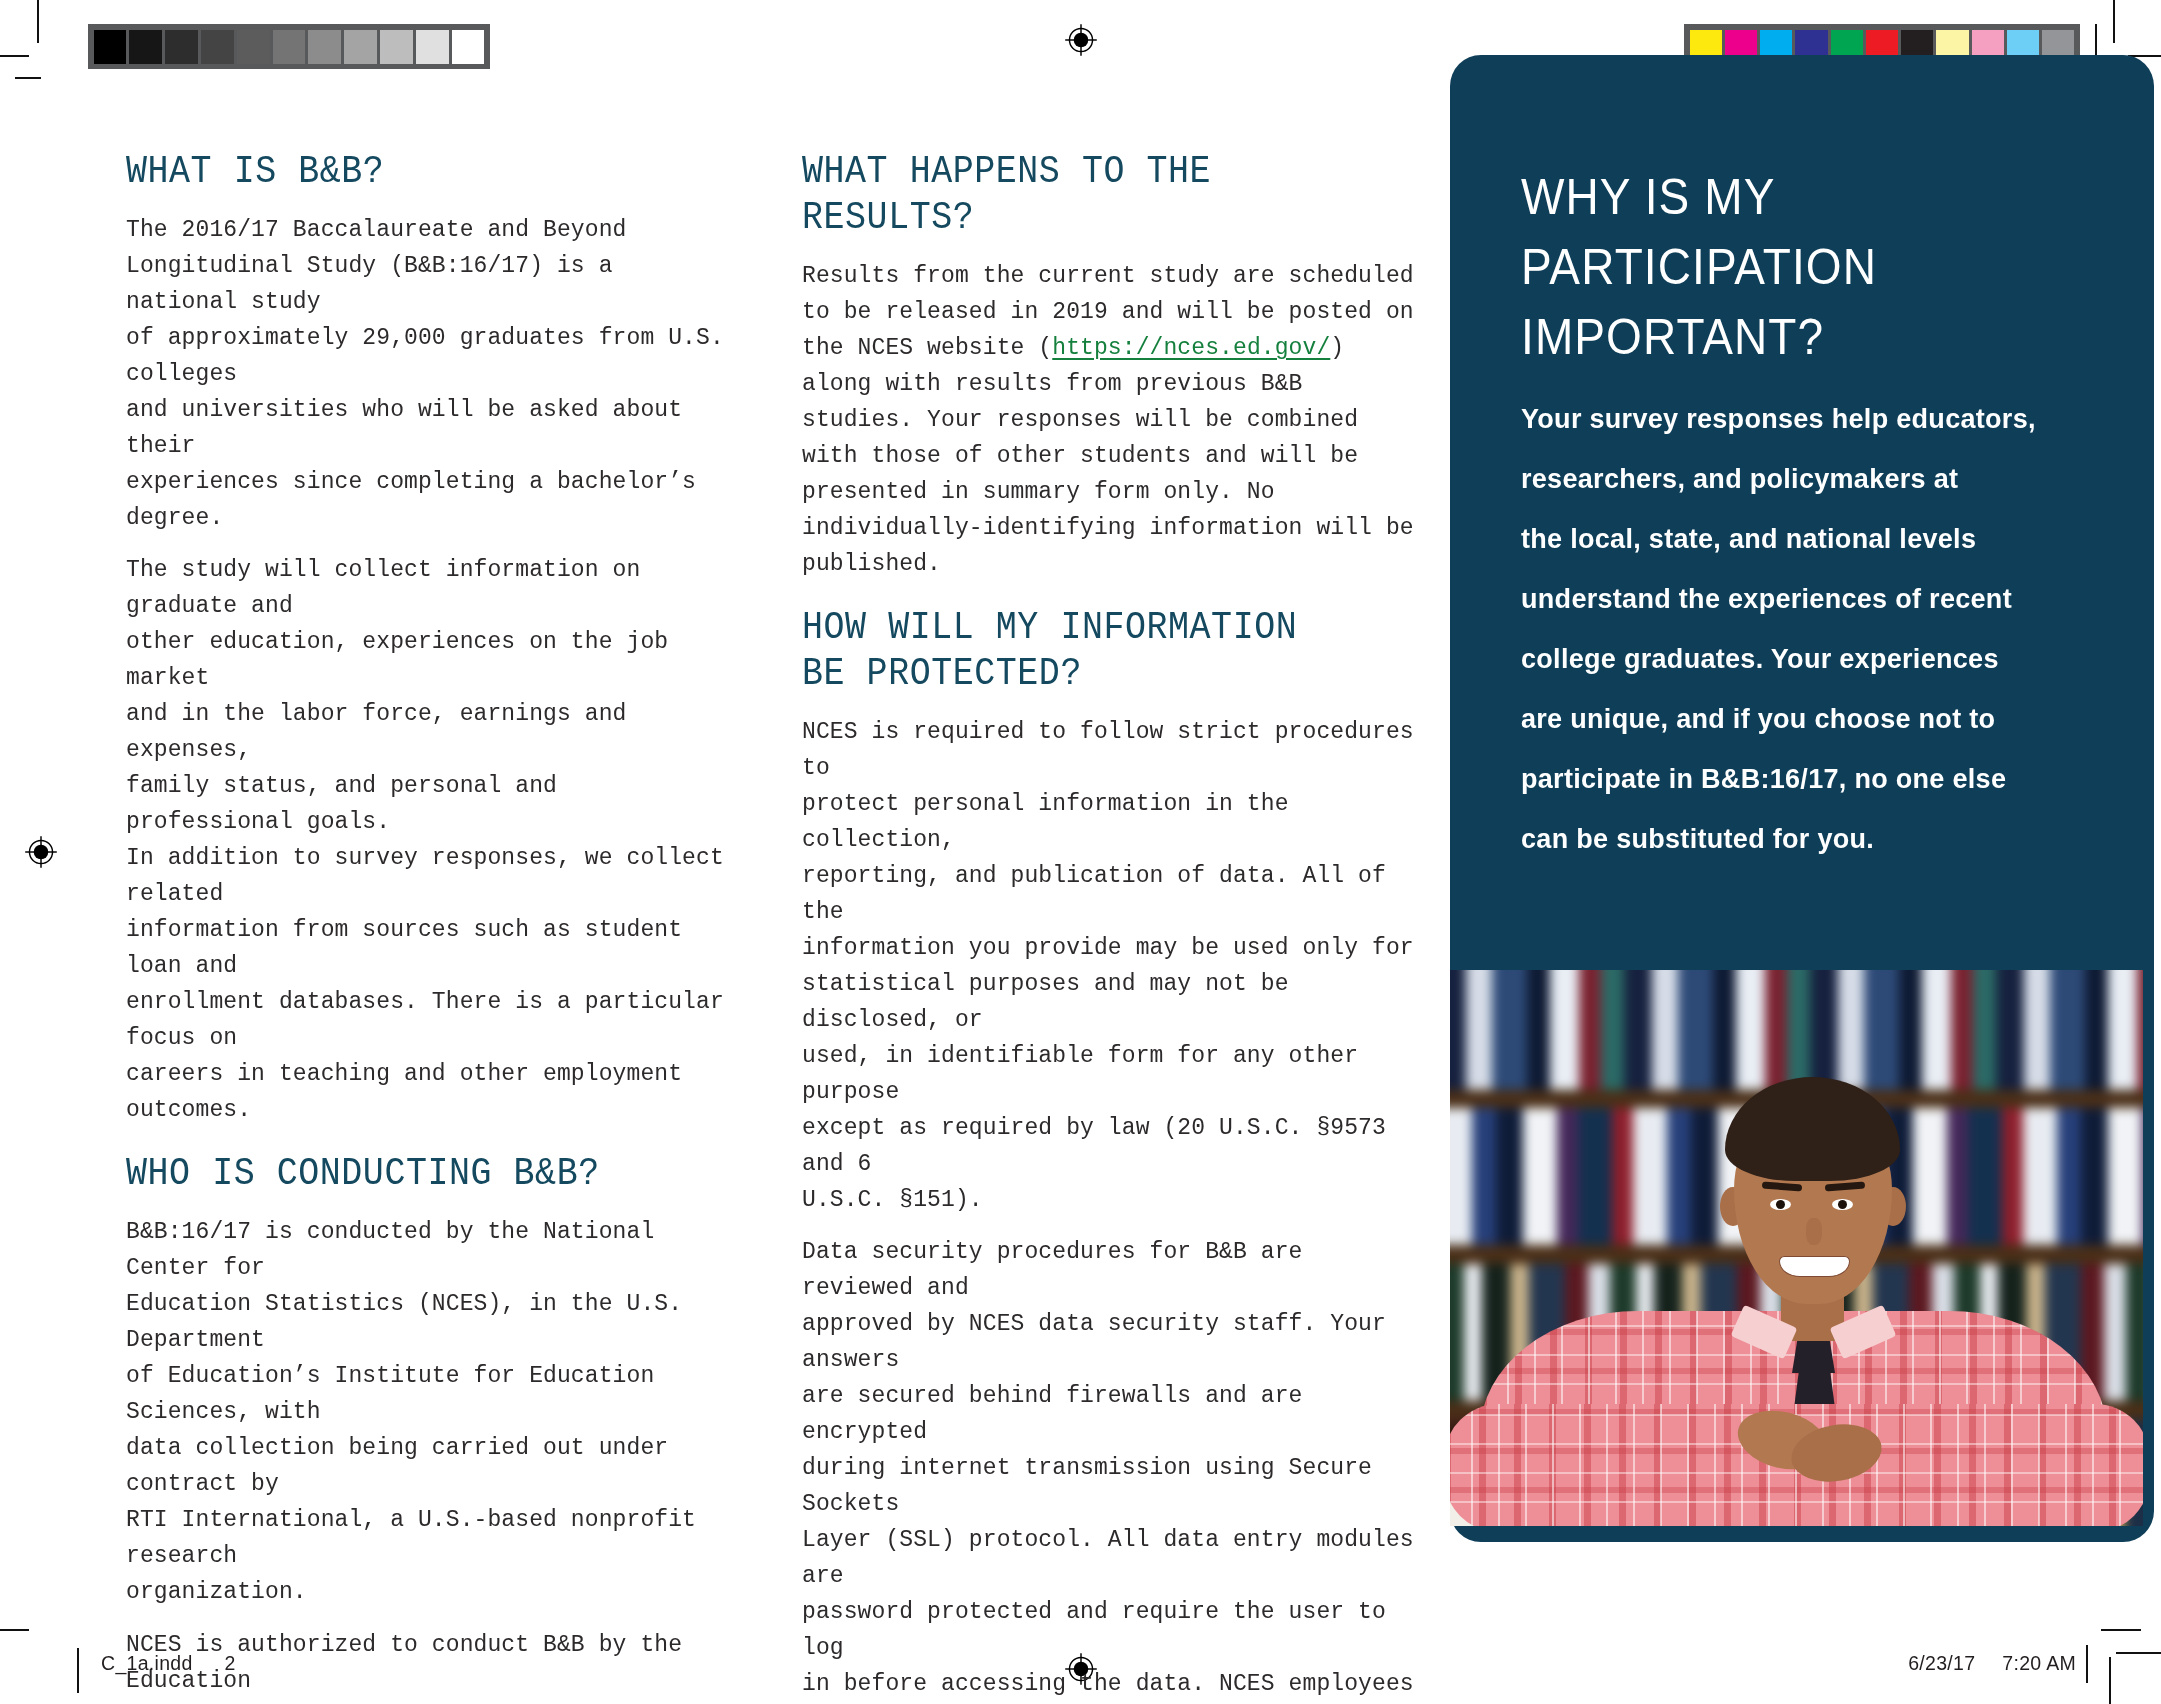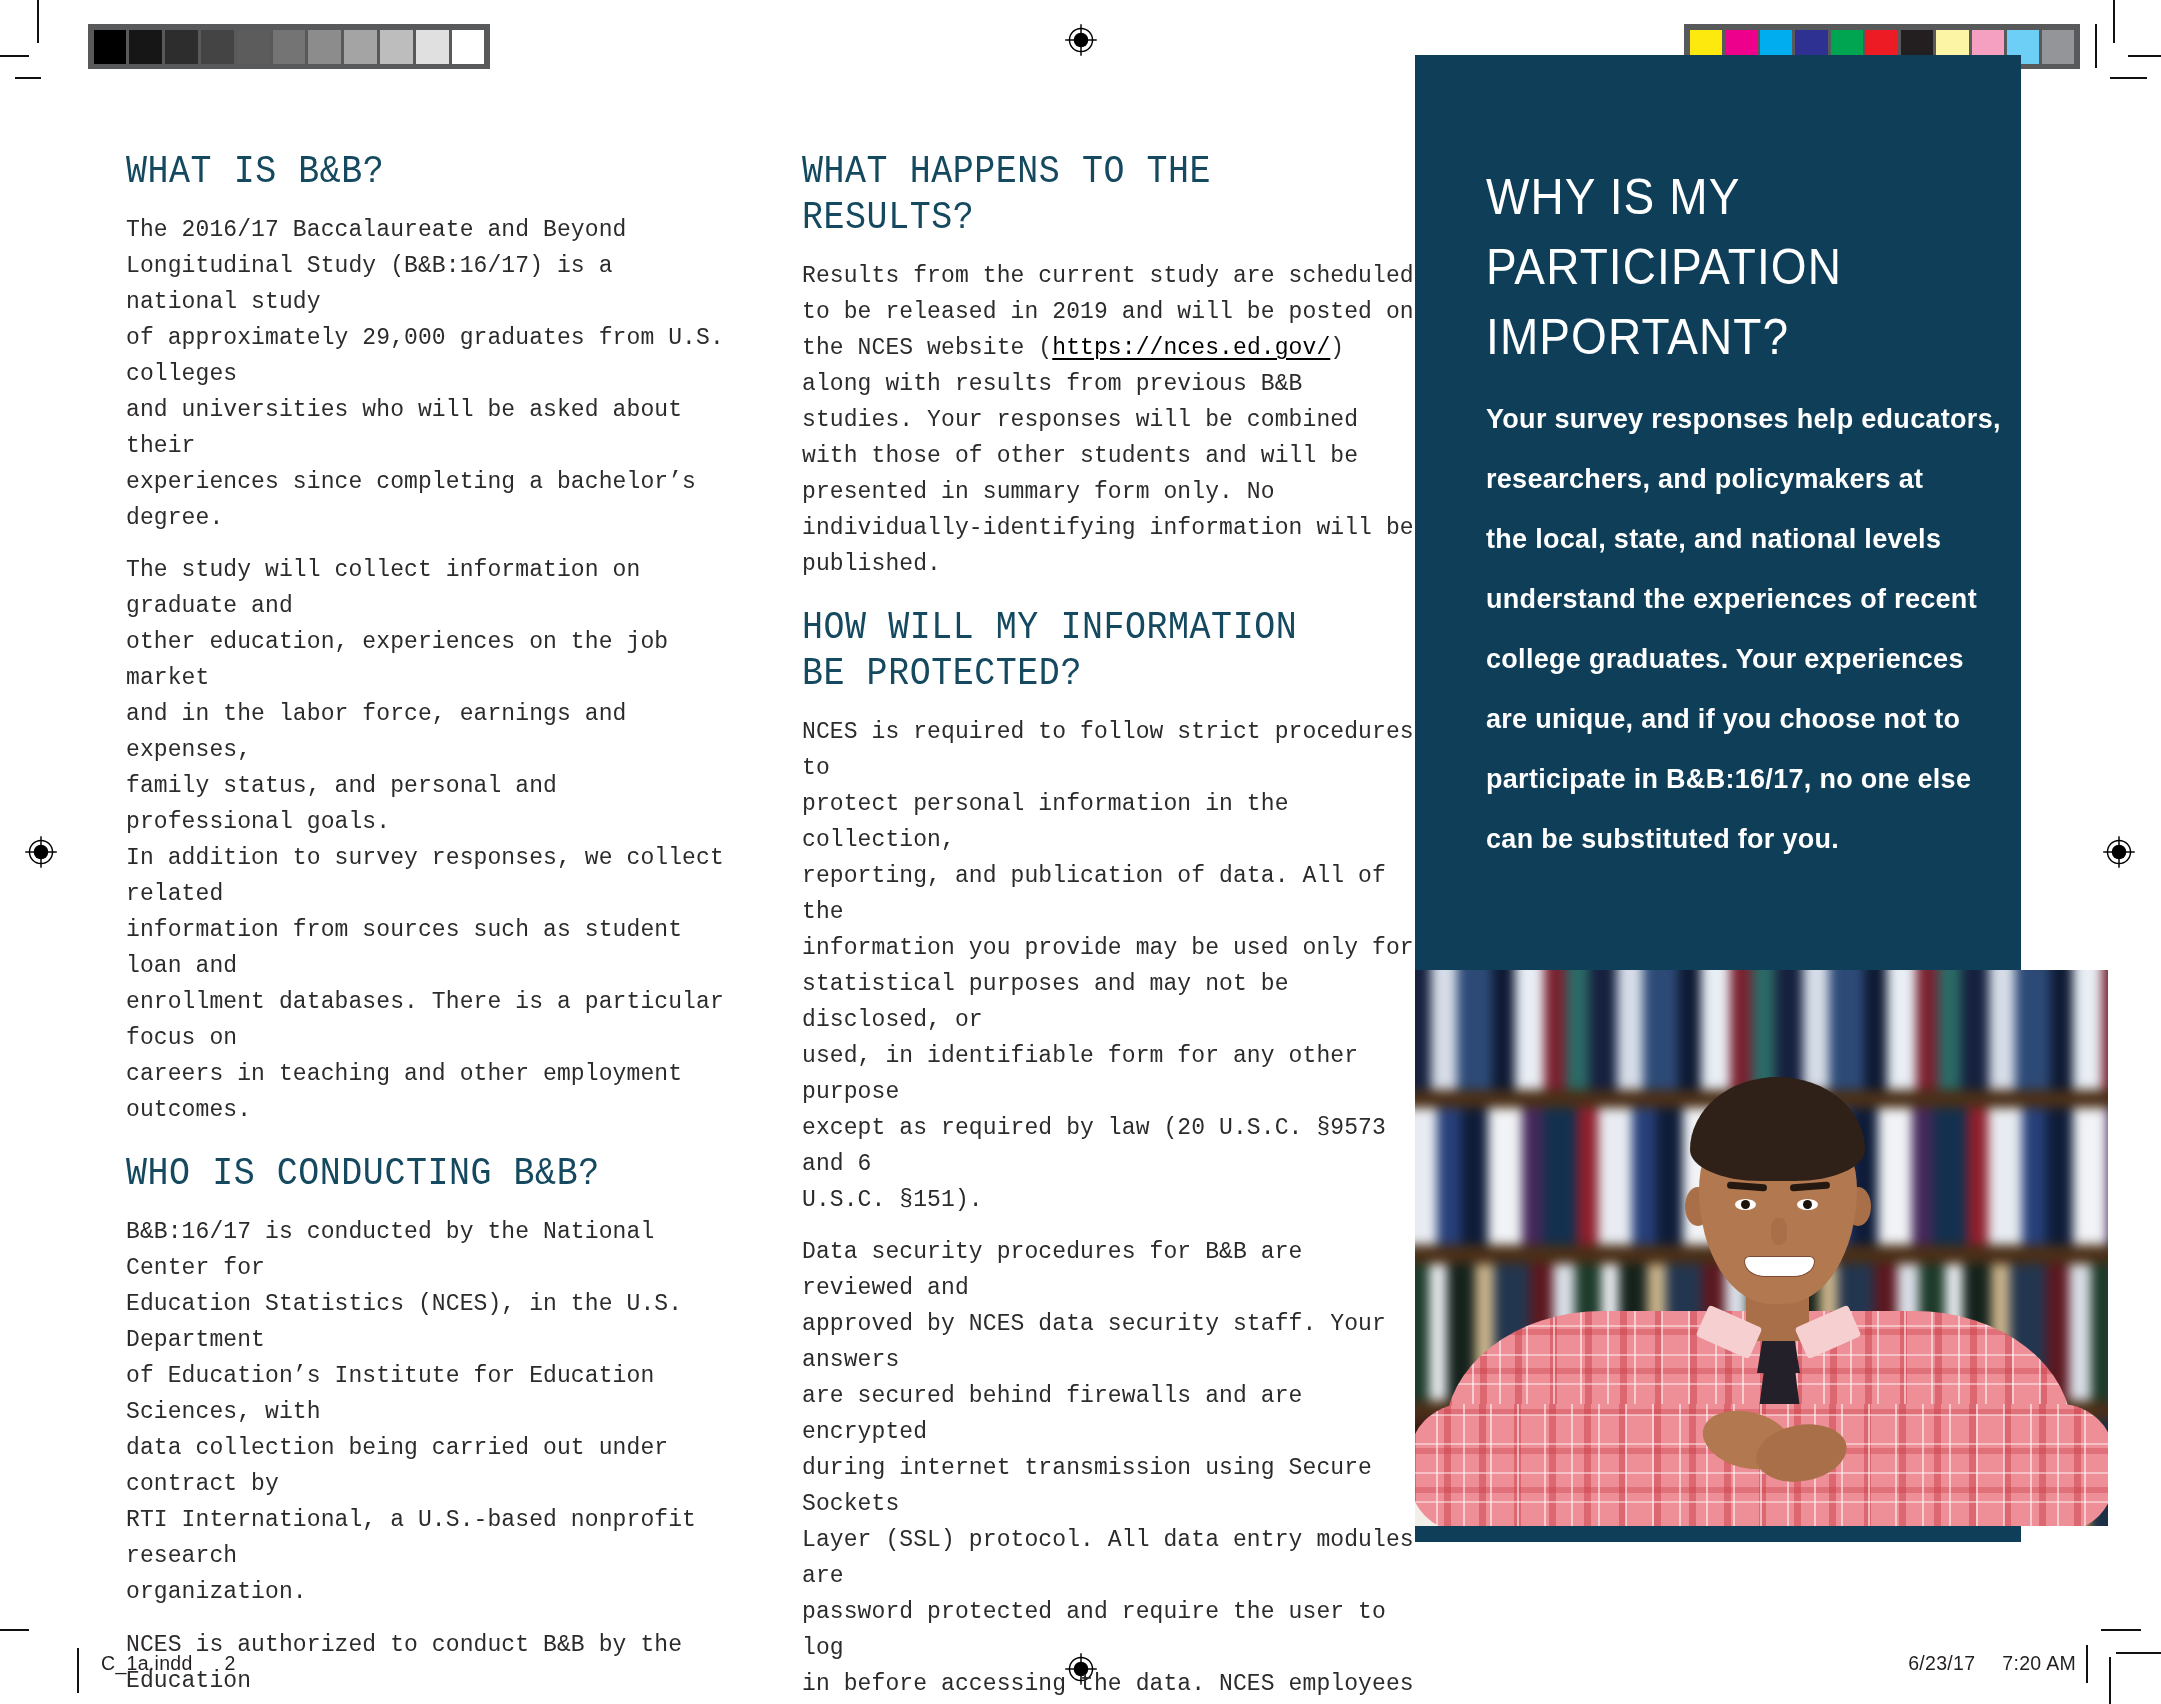--- a/index.html
+++ b/index.html
@@ -29,25 +29,26 @@
     font-size:38px;line-height:46px;font-weight:300;color:#14495f;
     letter-spacing:0.6px;transform:scaleX(.92);transform-origin:left top;
     white-space:pre-line;margin:0 0 17px 0;
   }
   .heading.after{margin-top:23px;}
   .body-p{
     font-size:23px;line-height:36px;color:#2d2a2b;margin:0 0 16.4px 0;
     white-space:pre-line;letter-spacing:0.1px;
   }
   .body-p.inlineflow{white-space:normal;}
-  .body-p a, .body-p .linklike{color:#000000;text-decoration:underline;text-underline-offset:3.7px;}
+  .body-p a, .body-p .linklike{color:#15803d;text-decoration:underline;text-underline-offset:3.7px;}
   
   #panel{
-    position:absolute;left:1415px;top:55px;width:606px;height:1487px;
+    position:absolute;left:1450px;top:55px;width:704px;height:1487px;
     background:#0e3e58;
+    border-radius:31px;
   }
   #panel-heading{
     position:absolute;left:71px;top:107px;width:597px;
     font-size:50px;line-height:70px;font-weight:300;color:#ffffff;
     letter-spacing:1.2px;transform:scaleX(.92);transform-origin:left top;
     white-space:pre-line;
   }
   #panel-body{
     position:absolute;left:71px;top:334px;width:566px;
     font-size:27px;line-height:60px;font-weight:700;color:#ffffff;

